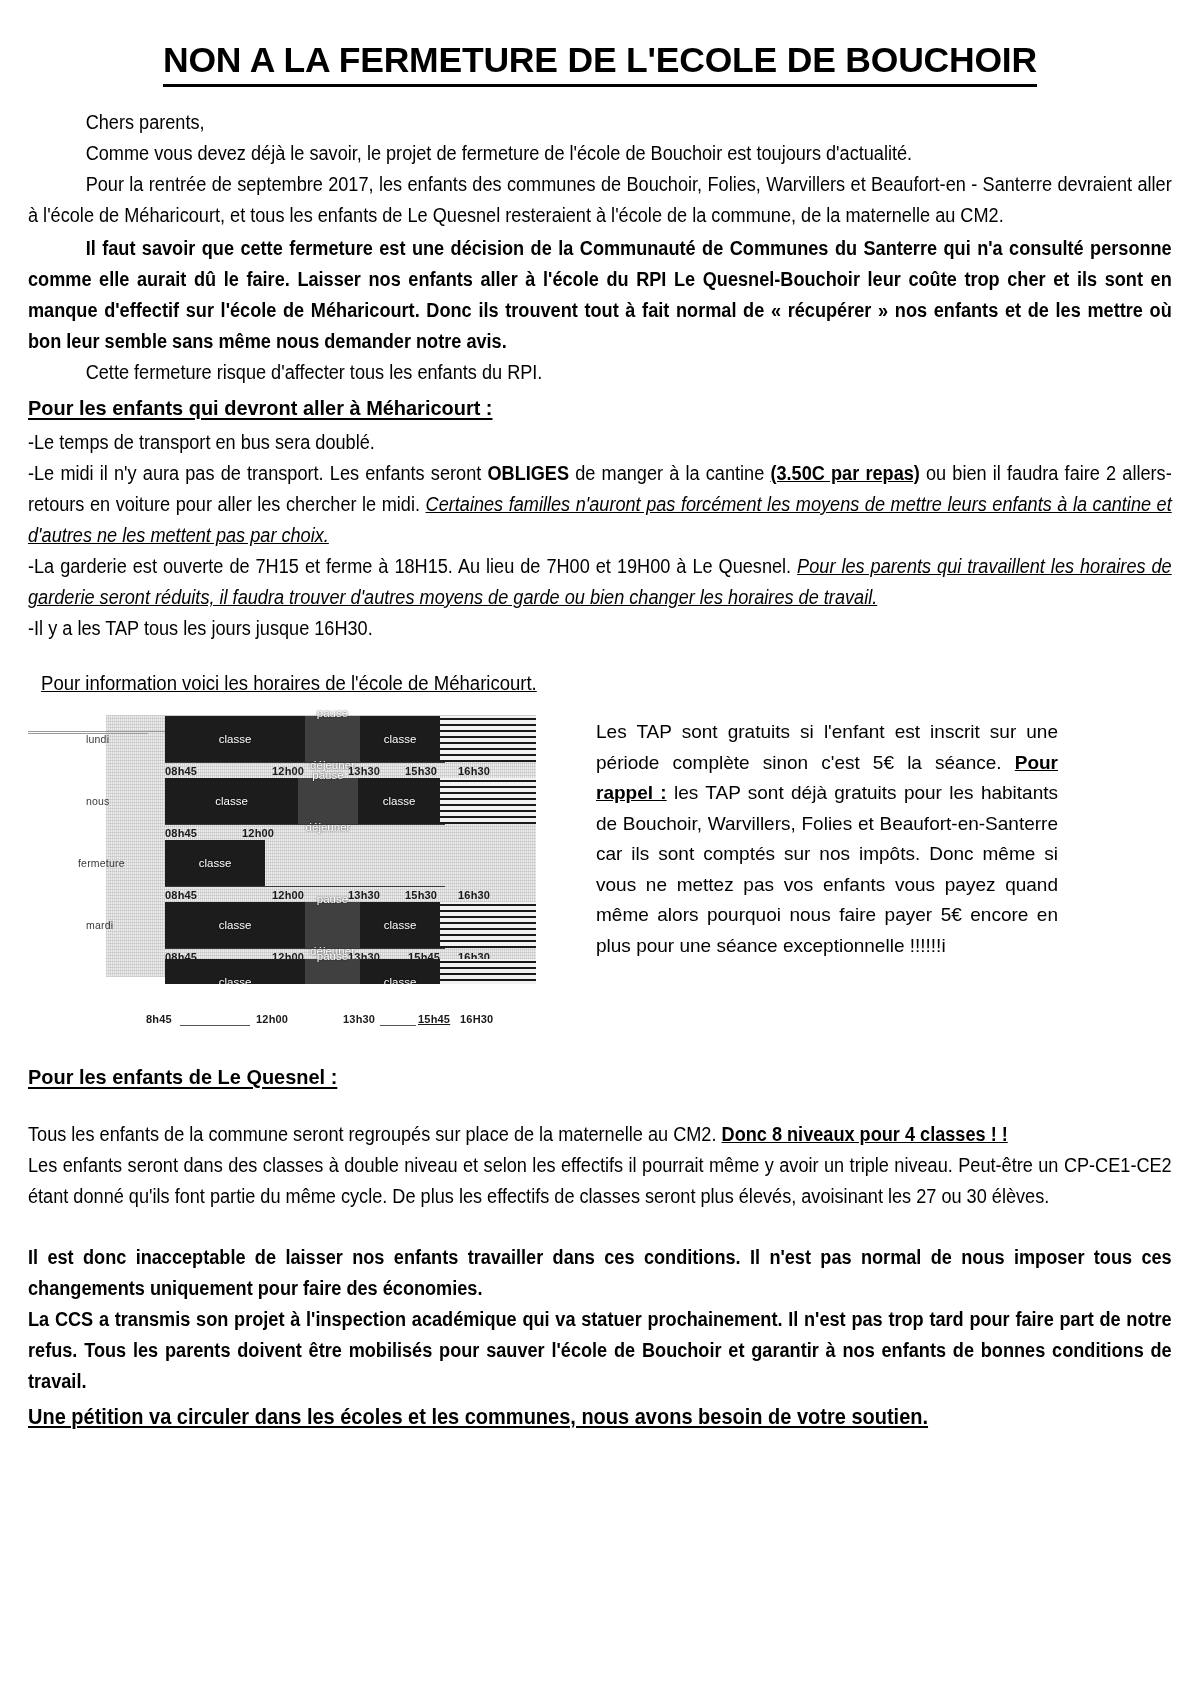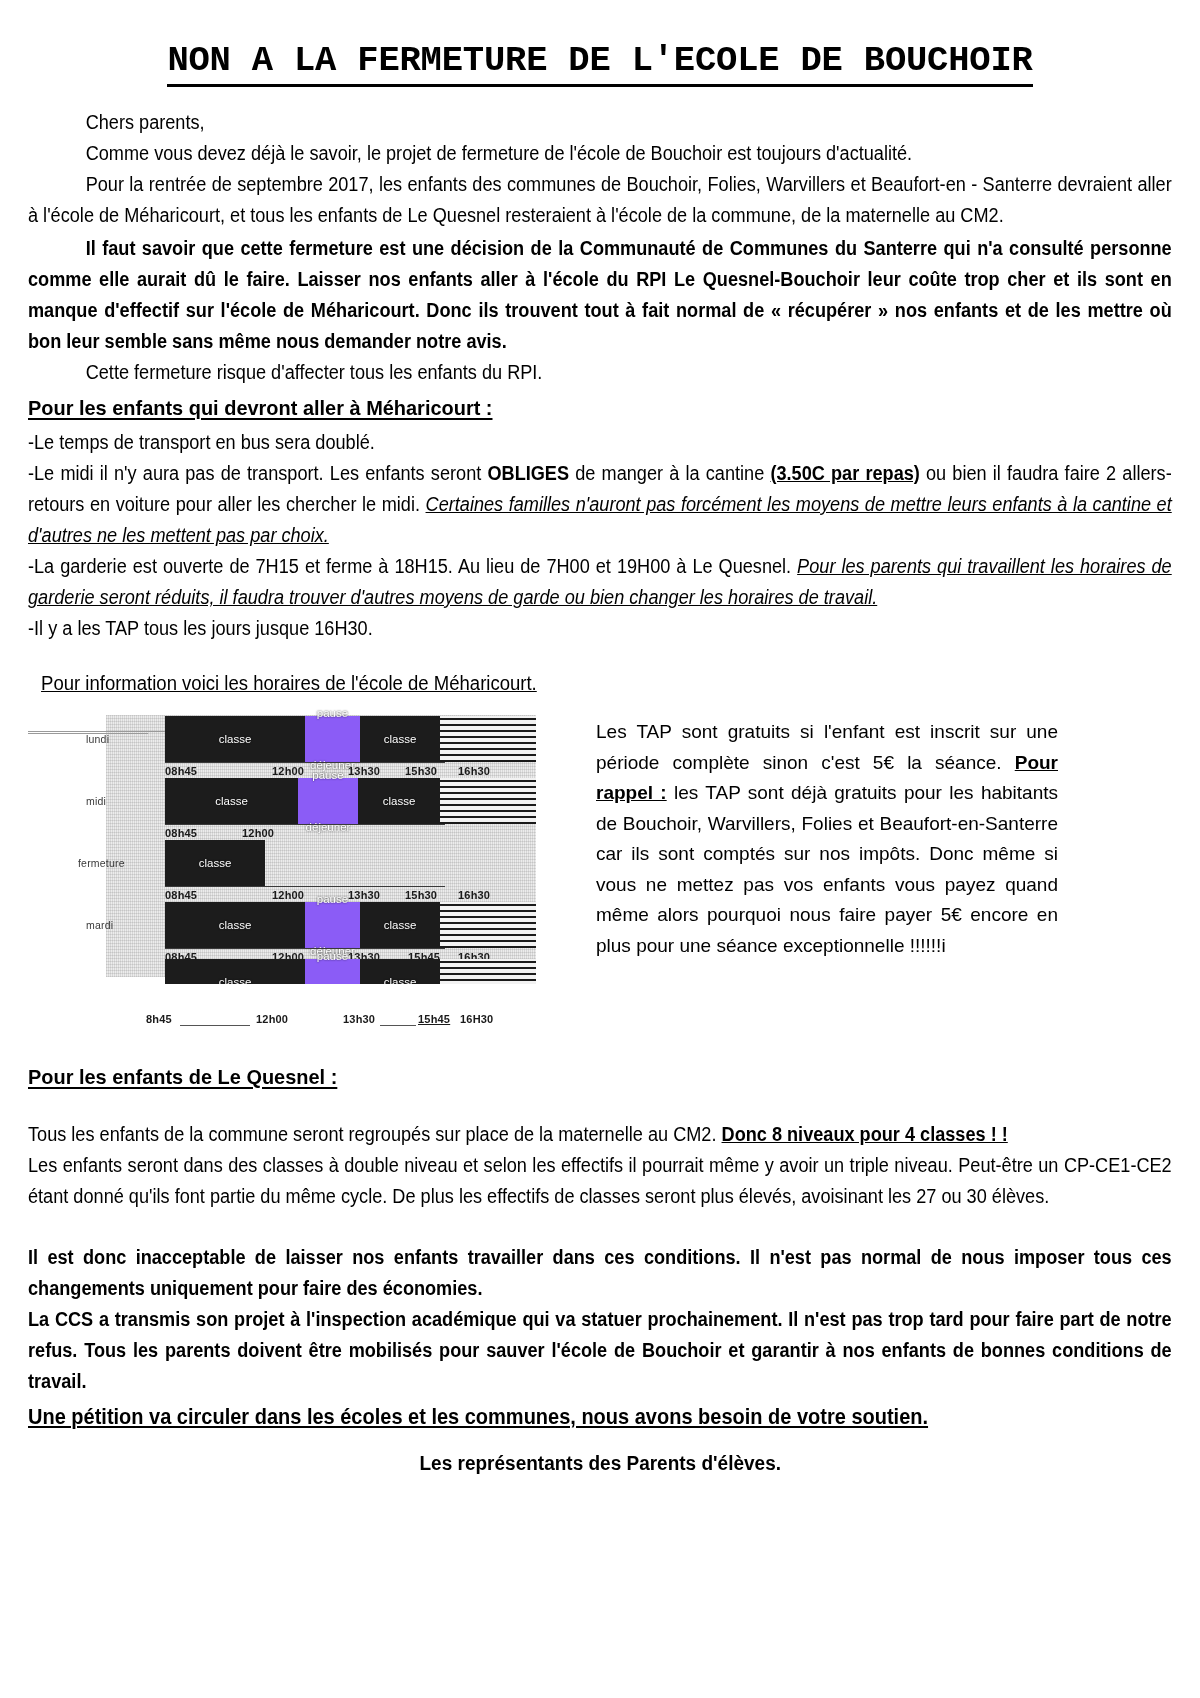--- a/index.html
+++ b/index.html
@@ -9,21 +9,20 @@
     color:#000;-webkit-font-smoothing:antialiased;
   }
   .page{position:absolute;inset:0;padding:0 28px;box-sizing:border-box;}
 
   
   .title{
     font-size:35.5px;font-weight:bold;letter-spacing:-0.2px;
     text-align:center;margin:40px 0 0 0;padding-bottom:3px;
     border-bottom:3px solid #000;display:inline-block;
     transform:scaleX(1.0);
-    font-family:Liberation Mono, monospace;
   }
   .title-wrap{text-align:center;}
 
   
   .cond{
     font-size:19.5px;line-height:31px;
     transform:scaleX(0.93);transform-origin:left center;
     width:107.5%;
   }
   .cond p{margin:0;}
@@ -60,21 +59,21 @@
   }
   .daylabel{
     position:absolute;font-size:10.5px;color:#3a3a3a;
     font-family:"Liberation Sans",sans-serif;letter-spacing:.2px;
   }
   .bar{position:absolute;height:46px;display:flex;align-items:center;}
   .seg{height:100%;display:flex;align-items:center;justify-content:center;
        color:#fff;font-size:11.5px;text-align:center;line-height:12px;
        text-shadow:0 0 2px rgba(0,0,0,.8);}
   .seg.dark{background:#1c1c1c;}
-  .seg.mid2{background:#8b5cf6;gap:40px;}
+  .seg.mid2{background:#404040;gap:40px;}
   .tick{position:absolute;font-size:11px;color:#1a1a1a;font-weight:bold;letter-spacing:.2px;}
   .hatch{position:absolute;height:46px;
     background:repeating-linear-gradient(0deg,#1a1a1a 0 2px,#f2f2f2 2px 6px);}
   .thinline{position:absolute;height:1px;background:#9a9a9a;}
   .axisline{position:absolute;height:1px;background:#3a3a3a;}
 
   .rightcol{
     position:absolute;left:568px;top:8px;width:462px;
     font-size:19px;line-height:30.5px;text-align:justify;
   }
@@ -136,21 +135,21 @@
           <div class="seg dark" style="width:80px;">classe</div>
         </div>
         <div class="hatch" style="left:412px;top:7px;width:96px;"></div>
         <div class="axisline" style="left:137px;top:53px;width:280px;"></div>
         <div class="tick" style="left:137px;top:56px;">08h45</div>
         <div class="tick" style="left:244px;top:56px;">12h00</div>
         <div class="tick" style="left:320px;top:56px;">13h30</div>
         <div class="tick" style="left:377px;top:56px;">15h30</div>
         <div class="tick" style="left:430px;top:56px;">16h30</div>
 
-        <div class="daylabel" style="left:58px;top:86px;">midi</div>
+        <div class="daylabel" style="left:58px;top:86px;">nous</div>
         <div class="bar" style="left:137px;top:69px;width:275px;">
           <div class="seg dark" style="width:133px;">classe</div>
           <div class="seg mid2" style="width:60px;flex-direction:column;">
             <span>pause</span>
             <span>déjeuner</span>
           </div>
           <div class="seg dark" style="width:82px;">classe</div>
         </div>
         <div class="hatch" style="left:412px;top:69px;width:96px;"></div>
         <div class="axisline" style="left:137px;top:115px;width:280px;"></div>
@@ -222,17 +221,14 @@
 
   <div class="cond blockbold" style="margin-top:30px;text-align:justify;">
     <p>Il est donc inacceptable de laisser nos enfants travailler dans ces conditions. Il n'est pas normal de nous imposer tous ces changements uniquement pour faire des économies.</p>
     <p>La CCS a transmis son projet à l'inspection académique qui va statuer prochainement. Il n'est pas trop tard pour faire part de notre refus. Tous les parents doivent être mobilisés pour sauver l'école de Bouchoir et garantir à nos enfants de bonnes conditions de travail.</p>
   </div>
 
   <div class="cond blockbold u" style="margin-top:4px;font-size:21.5px;line-height:33px;">
     <p>Une pétition va circuler dans les écoles et les communes, nous avons besoin de votre soutien.</p>
   </div>
 
-  <div class="sigwrap" style="margin-top:18px;">
-    <span class="sig">Les représentants des Parents d'élèves.</span>
-  </div>
 
 </div>
 
 </body></html>

